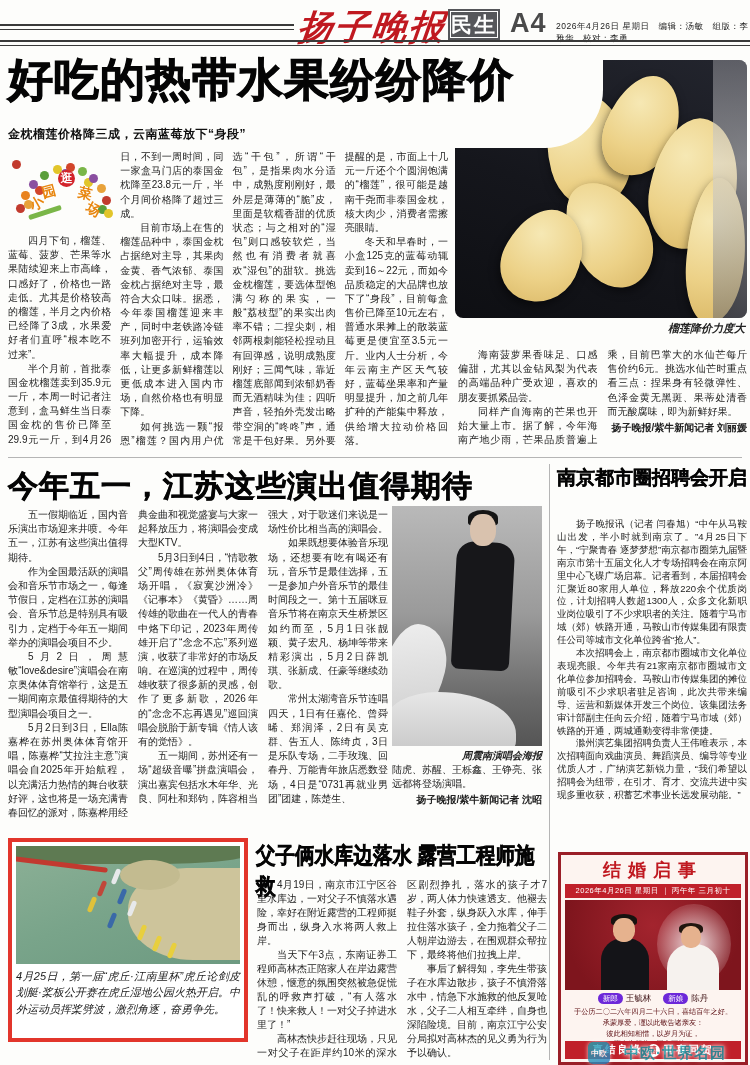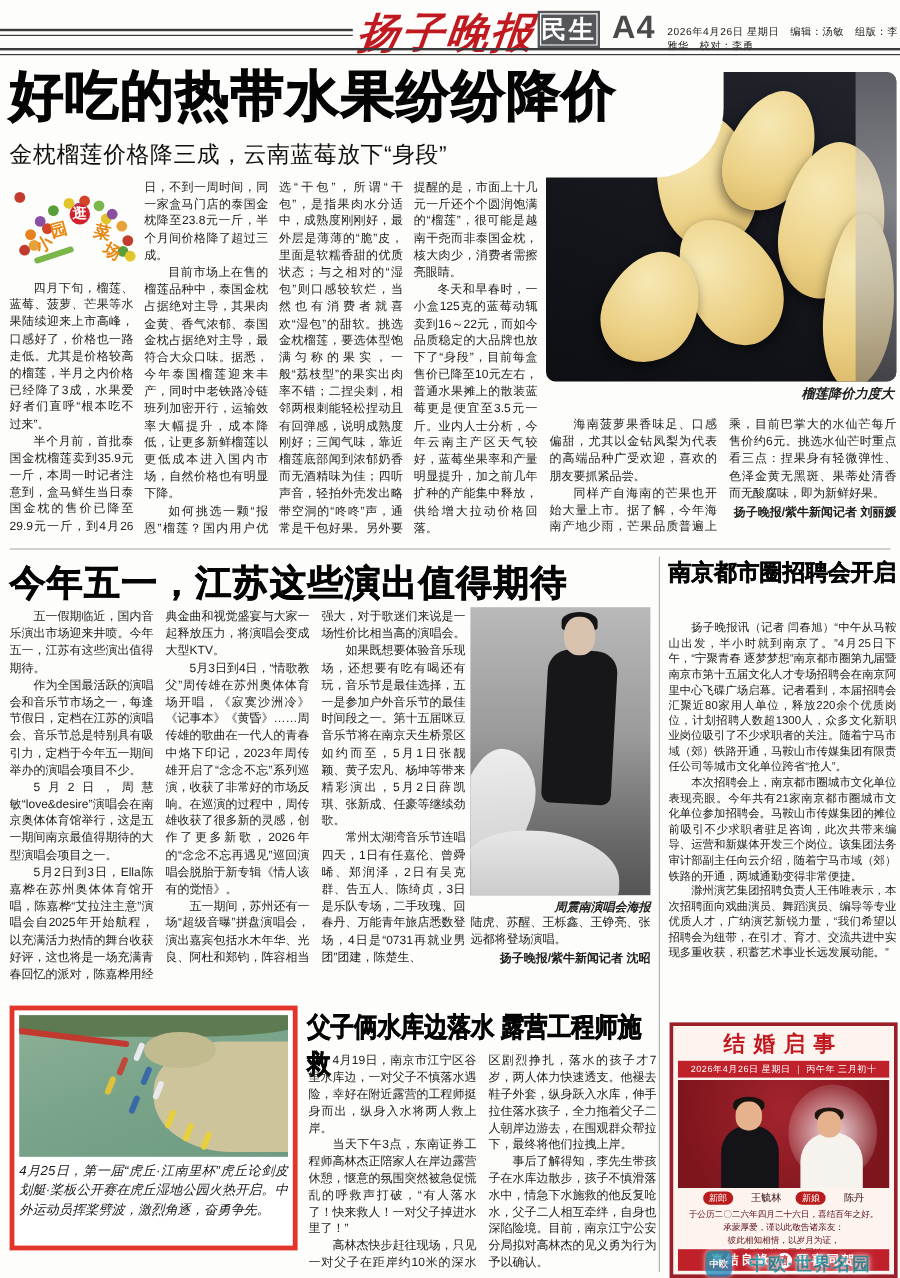--- a/index.html
+++ b/index.html
@@ -12,21 +12,21 @@
   .badge{left:448px;top:9px;width:52px;height:31px;background:#55565a;color:#fff;font-size:21px;font-weight:bold;
          display:flex;align-items:center;justify-content:center;letter-spacing:2px;box-shadow:inset 0 0 0 2px #55565a, inset 0 0 0 3px #fff;}
   .pagenum{left:510px;top:8px;font-size:27px;color:#4a4a4a;font-weight:bold;letter-spacing:1px;}
   .dateline{left:556px;top:21px;font-size:8.5px;color:#222;letter-spacing:0.5px;}
   .rule{border-top:2px solid #3a3a3a;border-bottom:1px solid #3a3a3a;height:3px;}
   .rule-left{left:0;top:24px;width:294px;}
   .rule-full{left:0;top:40px;width:750px;}
   
   .a1-headline{left:8px;top:50px;width:620px;font-size:45px;font-weight:900;letter-spacing:1px;color:#050505;z-index:3;
                -webkit-text-stroke:1px #050505;}
-  .a1-subhead{left:8px;top:116px;width:430px;font-size:19px;font-weight:400;color:#101010;z-index:3;letter-spacing:0.5px;}
+  .a1-subhead{left:8px;top:126px;width:430px;font-size:12px;font-weight:700;color:#101010;z-index:3;letter-spacing:0.5px;}
   .durian-photo{left:455px;top:60px;width:292px;height:258px;background:linear-gradient(200deg,#23252e 0%,#15161c 55%,#0e0f13 100%);
                 border-radius:8px;overflow:hidden;z-index:1;}
   .notch{left:0;top:0;width:148px;height:88px;background:#fdfdfb;border-bottom-right-radius:58px;}
   .pillar{right:0;top:0;width:34px;height:258px;background:linear-gradient(180deg,#8d8d93,#d8d8da 40%,#6a6a70);opacity:.55;}
   .lobe{border-radius:48% 52% 55% 45%/60% 55% 45% 40%;background:radial-gradient(circle at 35% 30%,#f6e8b4,#ecd187 55%,#d9b765);box-shadow:0 4px 10px rgba(0,0,0,.5);}
   .l1{left:92px;top:30px;width:82px;height:118px;transform:rotate(-15deg);}
   .l2{left:152px;top:14px;width:70px;height:104px;transform:rotate(22deg);}
   .l3{left:196px;top:58px;width:86px;height:132px;transform:rotate(10deg);}
   .l4{left:116px;top:118px;width:76px;height:112px;transform:rotate(-32deg);}
   .l5{left:50px;top:148px;width:76px;height:96px;transform:rotate(26deg);}
@@ -95,21 +95,21 @@
   .w-date{margin:2px 4px;background:#c0202a;color:#fff;font-size:7.5px;text-align:center;padding:2px 0;letter-spacing:.5px;}
   .w-photo{position:relative;margin:0 4px;height:90px;background:radial-gradient(circle at 50% 28%,#a3242e,#7e151d 80%);overflow:hidden;}
   .veil{position:absolute;left:92px;top:4px;width:74px;height:80px;background:radial-gradient(circle,rgba(255,255,255,.85),rgba(255,255,255,.15) 70%);border-radius:50%;}
   .groom-suit{position:absolute;left:36px;bottom:0;width:48px;height:52px;background:#141418;border-radius:22px 22px 0 0;}
   .groom-head{position:absolute;left:48px;bottom:48px;width:22px;height:24px;background:#e6b28e;border-radius:45%;}
   .groom-hair{position:absolute;left:46px;bottom:64px;width:26px;height:12px;background:#17130f;border-radius:50% 50% 30% 30%;}
   .bride-dress{position:absolute;left:102px;bottom:0;width:52px;height:46px;background:#f6f2ee;border-radius:24px 24px 0 0;}
   .bride-head{position:absolute;left:116px;bottom:42px;width:20px;height:22px;background:#e6b28e;border-radius:45%;}
   .bride-hair{position:absolute;left:114px;bottom:56px;width:24px;height:11px;background:#20160f;border-radius:50% 50% 30% 30%;}
   .w-names{display:flex;justify-content:center;gap:12px;margin-top:3px;font-size:8.5px;color:#3a0d10;align-items:center;}
-  .w-pill{background:#b91c1c;color:#fff;border-radius:7px;padding:1px 5px;font-size:7.5px;margin-right:15px;}
+  .w-pill{background:#6d28d9;color:#fff;border-radius:7px;padding:1px 5px;font-size:7.5px;margin-right:3px;}
   .w-lines{margin-top:2px;font-size:7.2px;line-height:1.5;color:#5b0d12;text-align:center;}
   .w-banner{position:absolute;left:4px;right:4px;bottom:3px;background:#c0202a;color:#fff;font-size:10.5px;font-weight:bold;
             text-align:center;letter-spacing:2px;padding:2px 0;}
   .w-xi{display:inline-block;background:#fff;color:#c0202a;border-radius:50%;width:13px;height:13px;font-size:9px;line-height:13px;margin:0 4px;}
   
   .watermark{left:588px;top:1018px;z-index:6;display:flex;align-items:center;gap:14px;opacity:.8;margin-top:24px;}
   .wm-icon{width:22px;height:22px;border-radius:5px;background:linear-gradient(140deg,#1fa7b0,#2b7fc2);color:#fff;
            font-size:8px;font-weight:bold;display:flex;align-items:center;justify-content:center;box-shadow:0 0 4px rgba(255,255,255,.9);}
   .wm-text{font-size:15px;font-weight:900;color:#149aa8;text-shadow:0 0 3px #fff,0 0 6px #fff;letter-spacing:1px;}
 </style>

